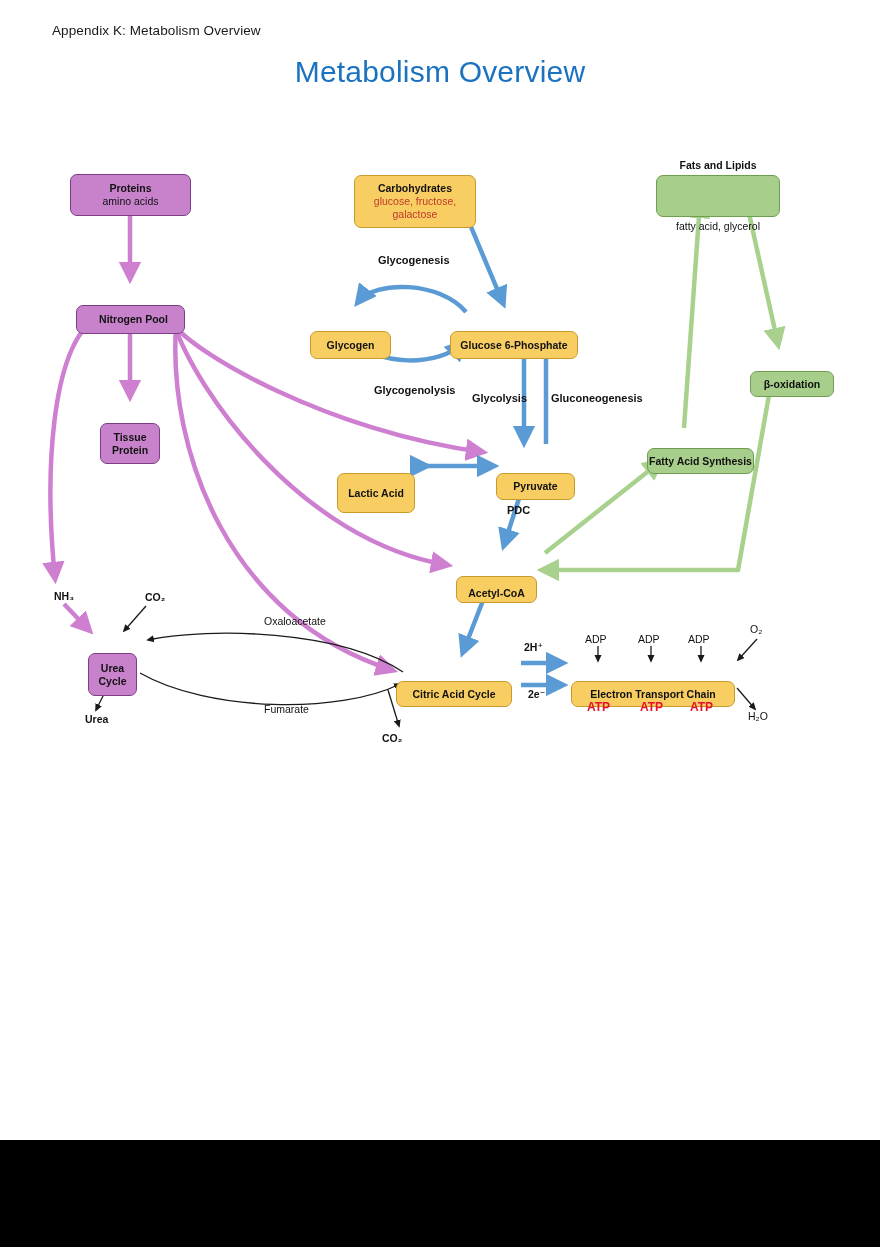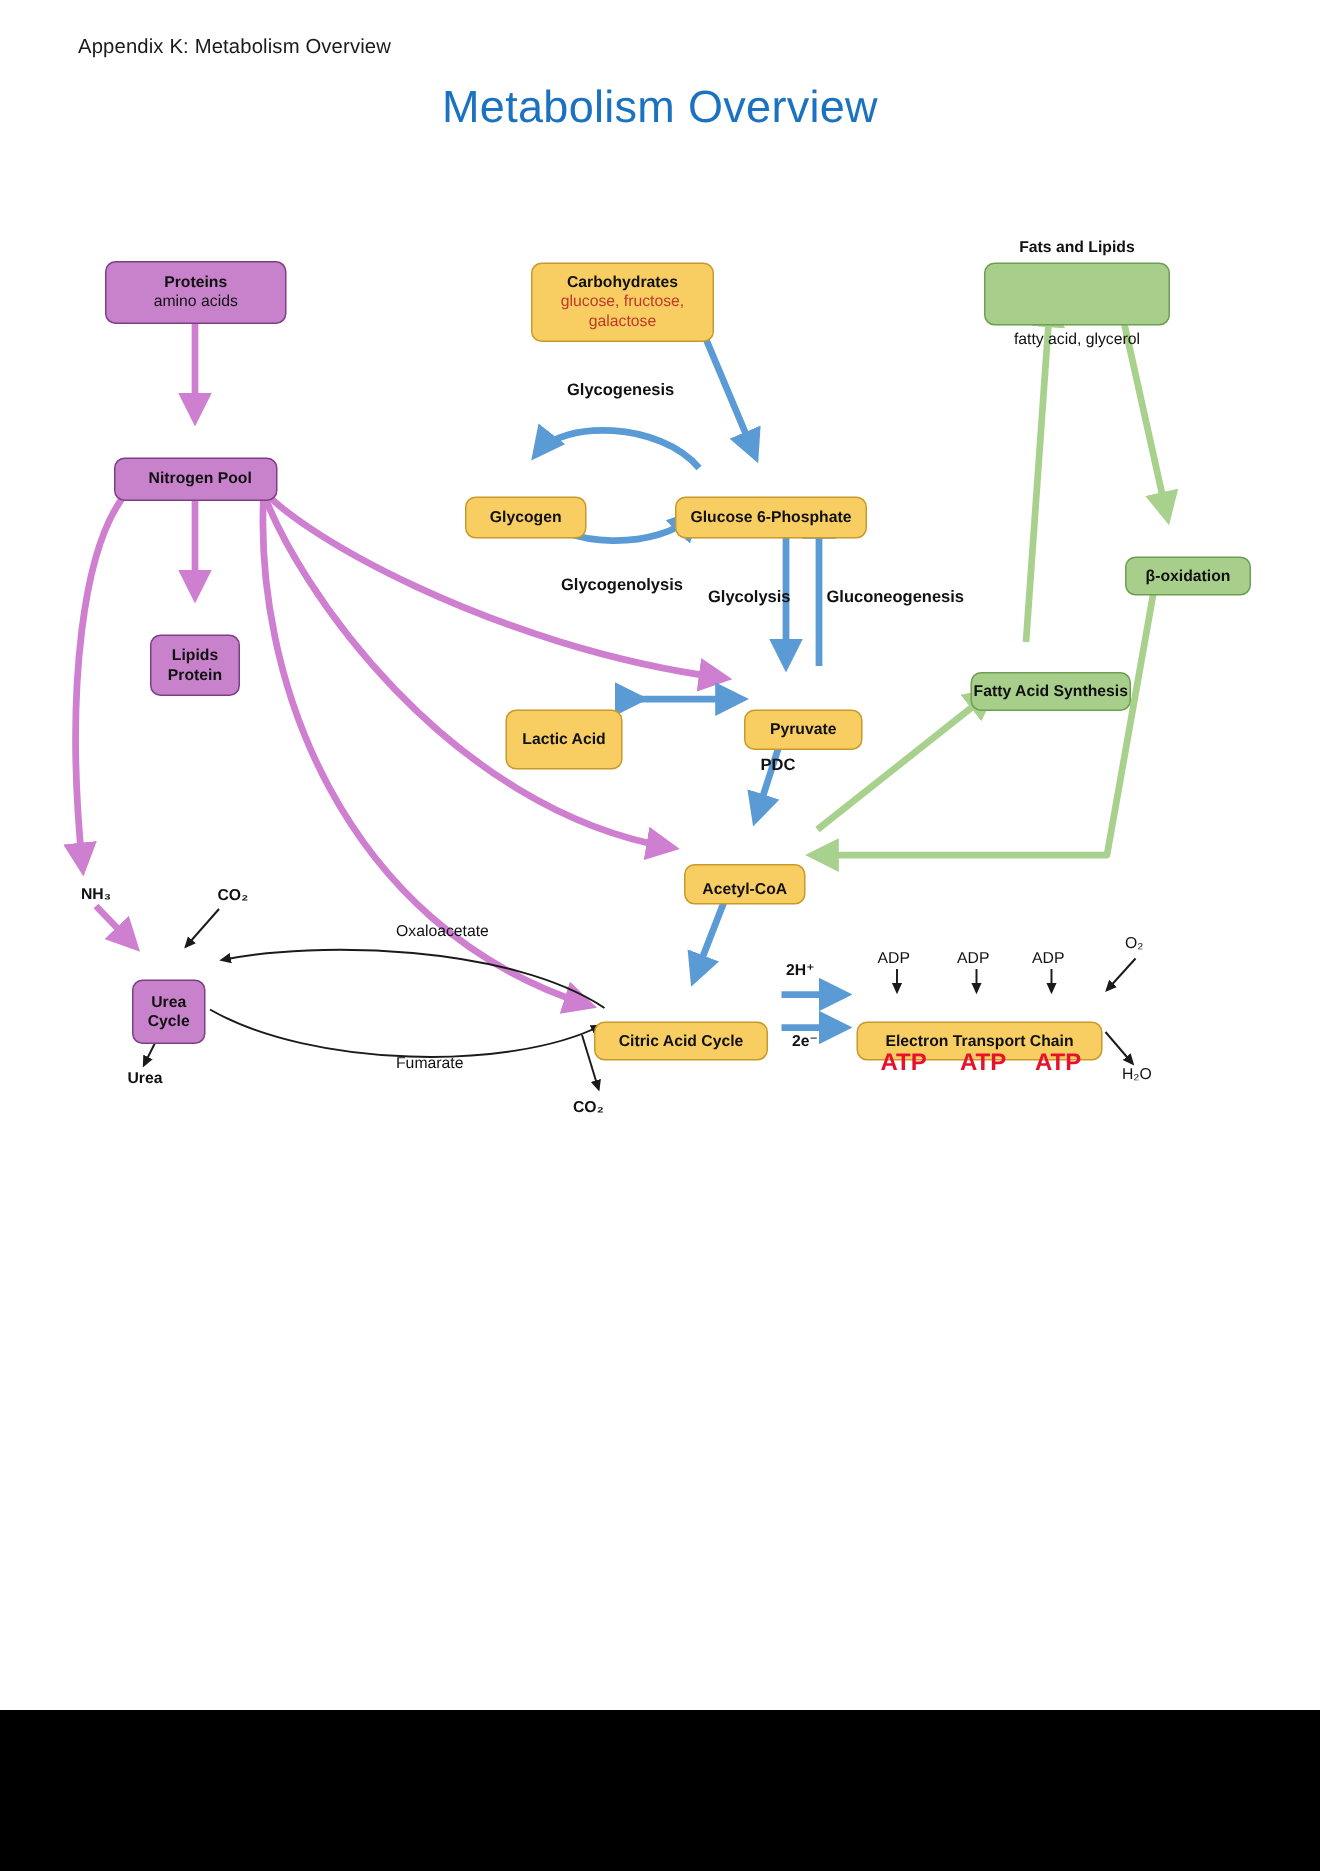--- a/index.html
+++ b/index.html
@@ -23,21 +23,21 @@
   .node .t1{font-weight:bold;font-size:10.5px;color:#111;white-space:nowrap;}
   .node .t2{font-size:10.5px;color:#111;white-space:nowrap;}
   .node .t2.red{color:#C0392B;}
   .purple{background:#C882CC;border-color:#7C3F86;}
   .yellow{background:#F8CE63;border-color:#C89A2A;}
   .green {background:#A8CE8B;border-color:#6E9E50;gap:48px;}
 
   
   .lbl{position:absolute;font-size:10.5px;color:#111;white-space:nowrap;}
   .lbl.b{font-weight:bold;}
-  .lbl.red{color:#E8112D;font-weight:bold;font-size:16px;}
+  .lbl.red{color:#E8112D;font-weight:bold;font-size:12px;}
   .lbl.path{font-weight:bold;font-size:11px;}
   .lbl.plain{font-weight:normal;font-size:10.5px;}
 </style>
 </head>
 <body>
 
 <div id="page">
 
   <div class="header-note">Appendix K: Metabolism Overview</div>
   <div class="main-title">Metabolism Overview</div>
@@ -169,21 +169,21 @@
   <div class="node purple" style="left:70px;top:154px;width:121px;height:42px;">
     <span class="t1">Proteins</span>
     <span class="t2">amino acids</span>
   </div>
 
   <div class="node purple" style="left:76px;top:285px;width:109px;height:29px;padding-left:12px;">
     <span class="t1">Nitrogen Pool</span>
   </div>
 
   <div class="node purple" style="left:100px;top:403px;width:60px;height:41px;">
-    <span class="t1">Lipids</span>
+    <span class="t1">Tissue</span>
     <span class="t1">Protein</span>
   </div>
 
   <div class="node purple" style="left:88px;top:633px;width:49px;height:43px;">
     <span class="t1">Urea</span>
     <span class="t1">Cycle</span>
   </div>
 
   <div class="node yellow" style="left:354px;top:155px;width:122px;height:53px;">
     <span class="t1">Carbohydrates</span>

